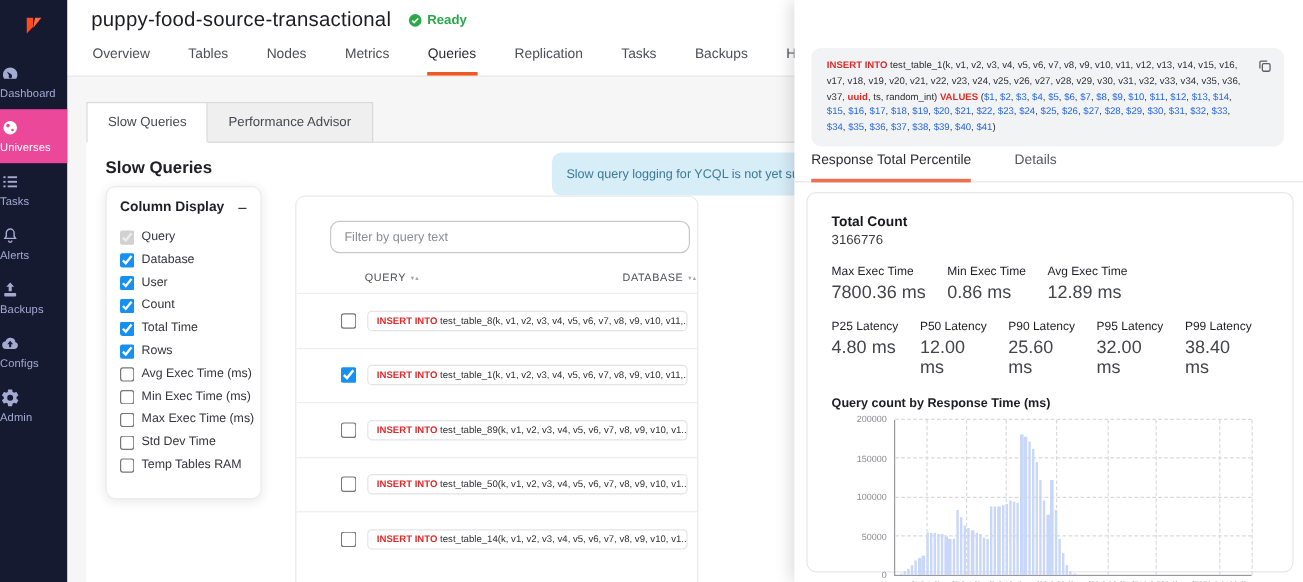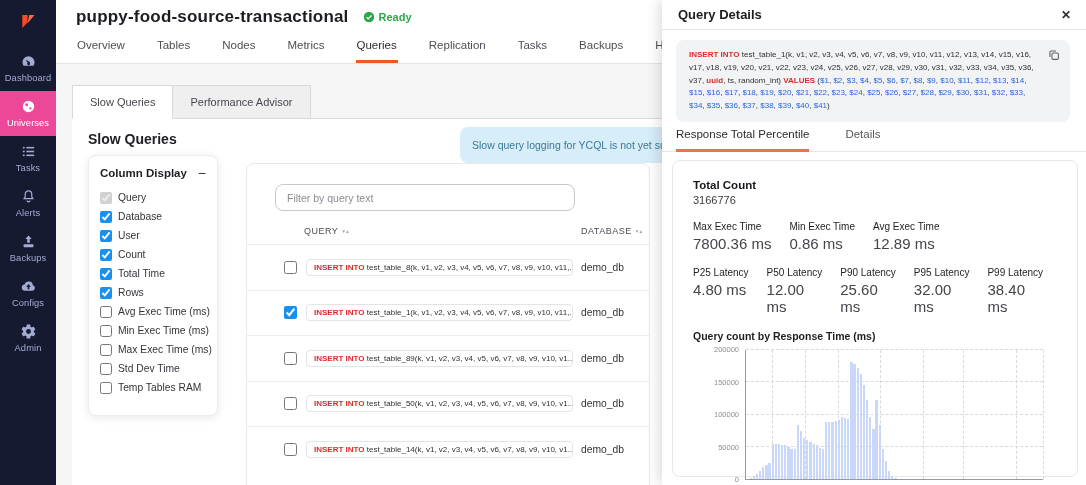--- a/index.html
+++ b/index.html
@@ -1,30 +1,30 @@
 <!DOCTYPE html>
 <html><head>
 <meta charset="utf-8">
 <style>
   *{box-sizing:border-box;margin:0;padding:0}
   html,body{width:1086px;height:485px;overflow:hidden;font-family:"Liberation Sans",sans-serif;background:#f6f6f7;position:relative}
 
   
   .sidebar{position:absolute;left:0;top:0;bottom:0;width:56px;background:#151A30;z-index:20;display:flex;flex-direction:column;align-items:stretch}
   .logo{height:46px;display:flex;align-items:center;justify-content:center;cursor:pointer}
-  .side-item{display:flex;flex-direction:column;align-items:center;gap:3px;padding:7px 0 8px;cursor:pointer;color:#A4ABD3}
+  .side-item{display:flex;flex-direction:column;align-items:flex-start;gap:3px;padding:7px 0 8px;cursor:pointer;color:#A4ABD3}
   .side-item.active{background:#ec4899;color:#fff}
   .side-ico{width:17px;height:17px;display:block}
   .side-ico svg{width:17px;height:17px;display:block}
   .side-label{font-size:9.3px;letter-spacing:.1px}
 
   
   .topbar{position:absolute;left:56px;top:0;right:0;height:64px;background:#fff;border-bottom:1px solid #e4e4e6}
   .title-row{position:absolute;left:20px;top:7px;display:flex;align-items:center;gap:14px}
-  .uni-title{font-size:17px;font-weight:bold;color:#1c1d22;letter-spacing:.2px}
+  .uni-title{font-size:17px;font-weight:normal;color:#1c1d22;letter-spacing:.2px}
   .ready{display:flex;align-items:center;gap:4px;font-size:11px;font-weight:bold;color:#2BA84A}
   .nav-tabs{position:absolute;left:20px;bottom:0;display:flex;gap:30px}
   .nav-tab{font-size:11.5px;color:#4c4f56;padding:0 1px 9px;cursor:pointer;border-bottom:3px solid transparent}
   .nav-tab.active{color:#2b2c30;border-bottom-color:#EF5824}
 
   
   .content{position:absolute;left:56px;top:64px;right:0;bottom:0;background:#f6f6f7}
   .subtabs{position:absolute;left:16px;top:21px;display:flex;z-index:3}
   .subtab{background:#efeff0;border:1px solid #d9d9da;padding:0 17px;font-size:11px;color:#45484e;margin-right:-1px;height:34px;display:flex;align-items:center;cursor:pointer}
   .subtab.active{background:#fff;border-bottom-color:#fff;z-index:4}
@@ -36,21 +36,21 @@
   .col-card{position:absolute;left:16px;top:36px;width:130px;background:#fff;border:1px solid #ececef;border-radius:8px;box-shadow:0 2px 10px rgba(0,0,0,.09);padding:11px 11px 18px}
   .col-head{display:flex;justify-content:space-between;align-items:center}
   .col-title{font-size:11.5px;font-weight:bold;color:#1e1f24}
   .collapse{font-size:14px;color:#333;cursor:pointer;line-height:10px}
   .col-opts{margin-top:9px}
   .col-opt{display:flex;align-items:center;gap:6px;height:19px}
   .col-opt input{width:12px;height:12px;accent-color:#1890F0;cursor:pointer}
   .opt-label{font-size:10.3px;color:#33343a;white-space:nowrap}
 
   
-  .table-card{position:absolute;left:174px;top:44px;width:404px;bottom:-1px;background:#fff;border:1px solid #e9e9ec;border-radius:8px 8px 0 0;overflow:hidden}
+  .table-card{position:absolute;left:174px;top:44px;width:336px;bottom:-1px;background:#fff;border:1px solid #e9e9ec;border-radius:8px 8px 0 0;overflow:hidden}
   .filter{position:absolute;left:28px;top:20px;width:300px;height:27px;border:1px solid #c9c9cd;border-radius:8px;font-size:10.5px;padding:0 11px;color:#333;outline:none;font-family:"Liberation Sans",sans-serif}
   .filter::placeholder{color:#8b8d94}
   .thead{position:absolute;left:0;top:62px;right:0;display:flex;padding-left:57px}
   .thcol{font-size:9px;color:#4a4d55;letter-spacing:.5px;display:flex;align-items:center;gap:4px}
   .thcol.q{width:277px}
   .sort{font-size:5.5px;color:#a3a6ae;letter-spacing:1px;cursor:pointer}
   .qrows{position:absolute;left:0;top:80px;right:0;bottom:0}
   .qrow{height:45.5px;display:flex;align-items:center;border-top:1px solid #ededf0}
   .row-check{width:13px;height:13px;margin-left:37px;accent-color:#1890F0;cursor:pointer;flex:none}
   .qpill{margin-left:9px;width:267px;flex:none;border:1px solid #e4e4e7;border-radius:4px;padding:3px 7px;font-size:8px;white-space:nowrap;overflow:hidden;color:#2f2f33;cursor:pointer}
@@ -286,24 +286,20 @@
             <input type="checkbox" class="row-check" style="">
             <span class="qpill"><span class="kw">INSERT INTO</span><span> test_table_14(k, v1, v2, v3, v4, v5, v6, v7, v8, v9, v10, v1...</span></span>
             <span class="dbcell">demo_db</span>
           </div>
         </div>
     </div>
   </div>
 </section>
 
 <aside class="details">
-  <div class="dp-head">
-    <span class="dp-title">Query Details</span>
-    <span class="dp-close">✕</span>
-  </div>
 
   <div class="sqlbox">
     <span id="sql-text"><span class="kw">INSERT INTO</span> test_table_1(k, v1, v2, v3, v4, v5, v6, v7, v8, v9, v10, v11, v12, v13, v14, v15, v16, v17, v18, v19, v20, v21, v22, v23, v24, v25, v26, v27, v28, v29, v30, v31, v32, v33, v34, v35, v36, v37, <span class="kw">uuid</span>, ts, random_int) <span class="kw">VALUES</span> (<span class="param">$1</span>, <span class="param">$2</span>, <span class="param">$3</span>, <span class="param">$4</span>, <span class="param">$5</span>, <span class="param">$6</span>, <span class="param">$7</span>, <span class="param">$8</span>, <span class="param">$9</span>, <span class="param">$10</span>, <span class="param">$11</span>, <span class="param">$12</span>, <span class="param">$13</span>, <span class="param">$14</span>, <span class="param">$15</span>, <span class="param">$16</span>, <span class="param">$17</span>, <span class="param">$18</span>, <span class="param">$19</span>, <span class="param">$20</span>, <span class="param">$21</span>, <span class="param">$22</span>, <span class="param">$23</span>, <span class="param">$24</span>, <span class="param">$25</span>, <span class="param">$26</span>, <span class="param">$27</span>, <span class="param">$28</span>, <span class="param">$29</span>, <span class="param">$30</span>, <span class="param">$31</span>, <span class="param">$32</span>, <span class="param">$33</span>, <span class="param">$34</span>, <span class="param">$35</span>, <span class="param">$36</span>, <span class="param">$37</span>, <span class="param">$38</span>, <span class="param">$39</span>, <span class="param">$40</span>, <span class="param">$41</span>)</span>
     <span class="copy-btn">
       <svg viewBox="0 0 24 24" width="14" height="14">
         <rect x="8.5" y="8.5" width="11" height="11" rx="2" fill="none" stroke="#5d5e63" stroke-width="1.8"></rect>
         <path d="M15.5 5H7a2 2 0 0 0-2 2v8.5" fill="none" stroke="#5d5e63" stroke-width="1.8"></path>
       </svg>
     </span>
   </div>

